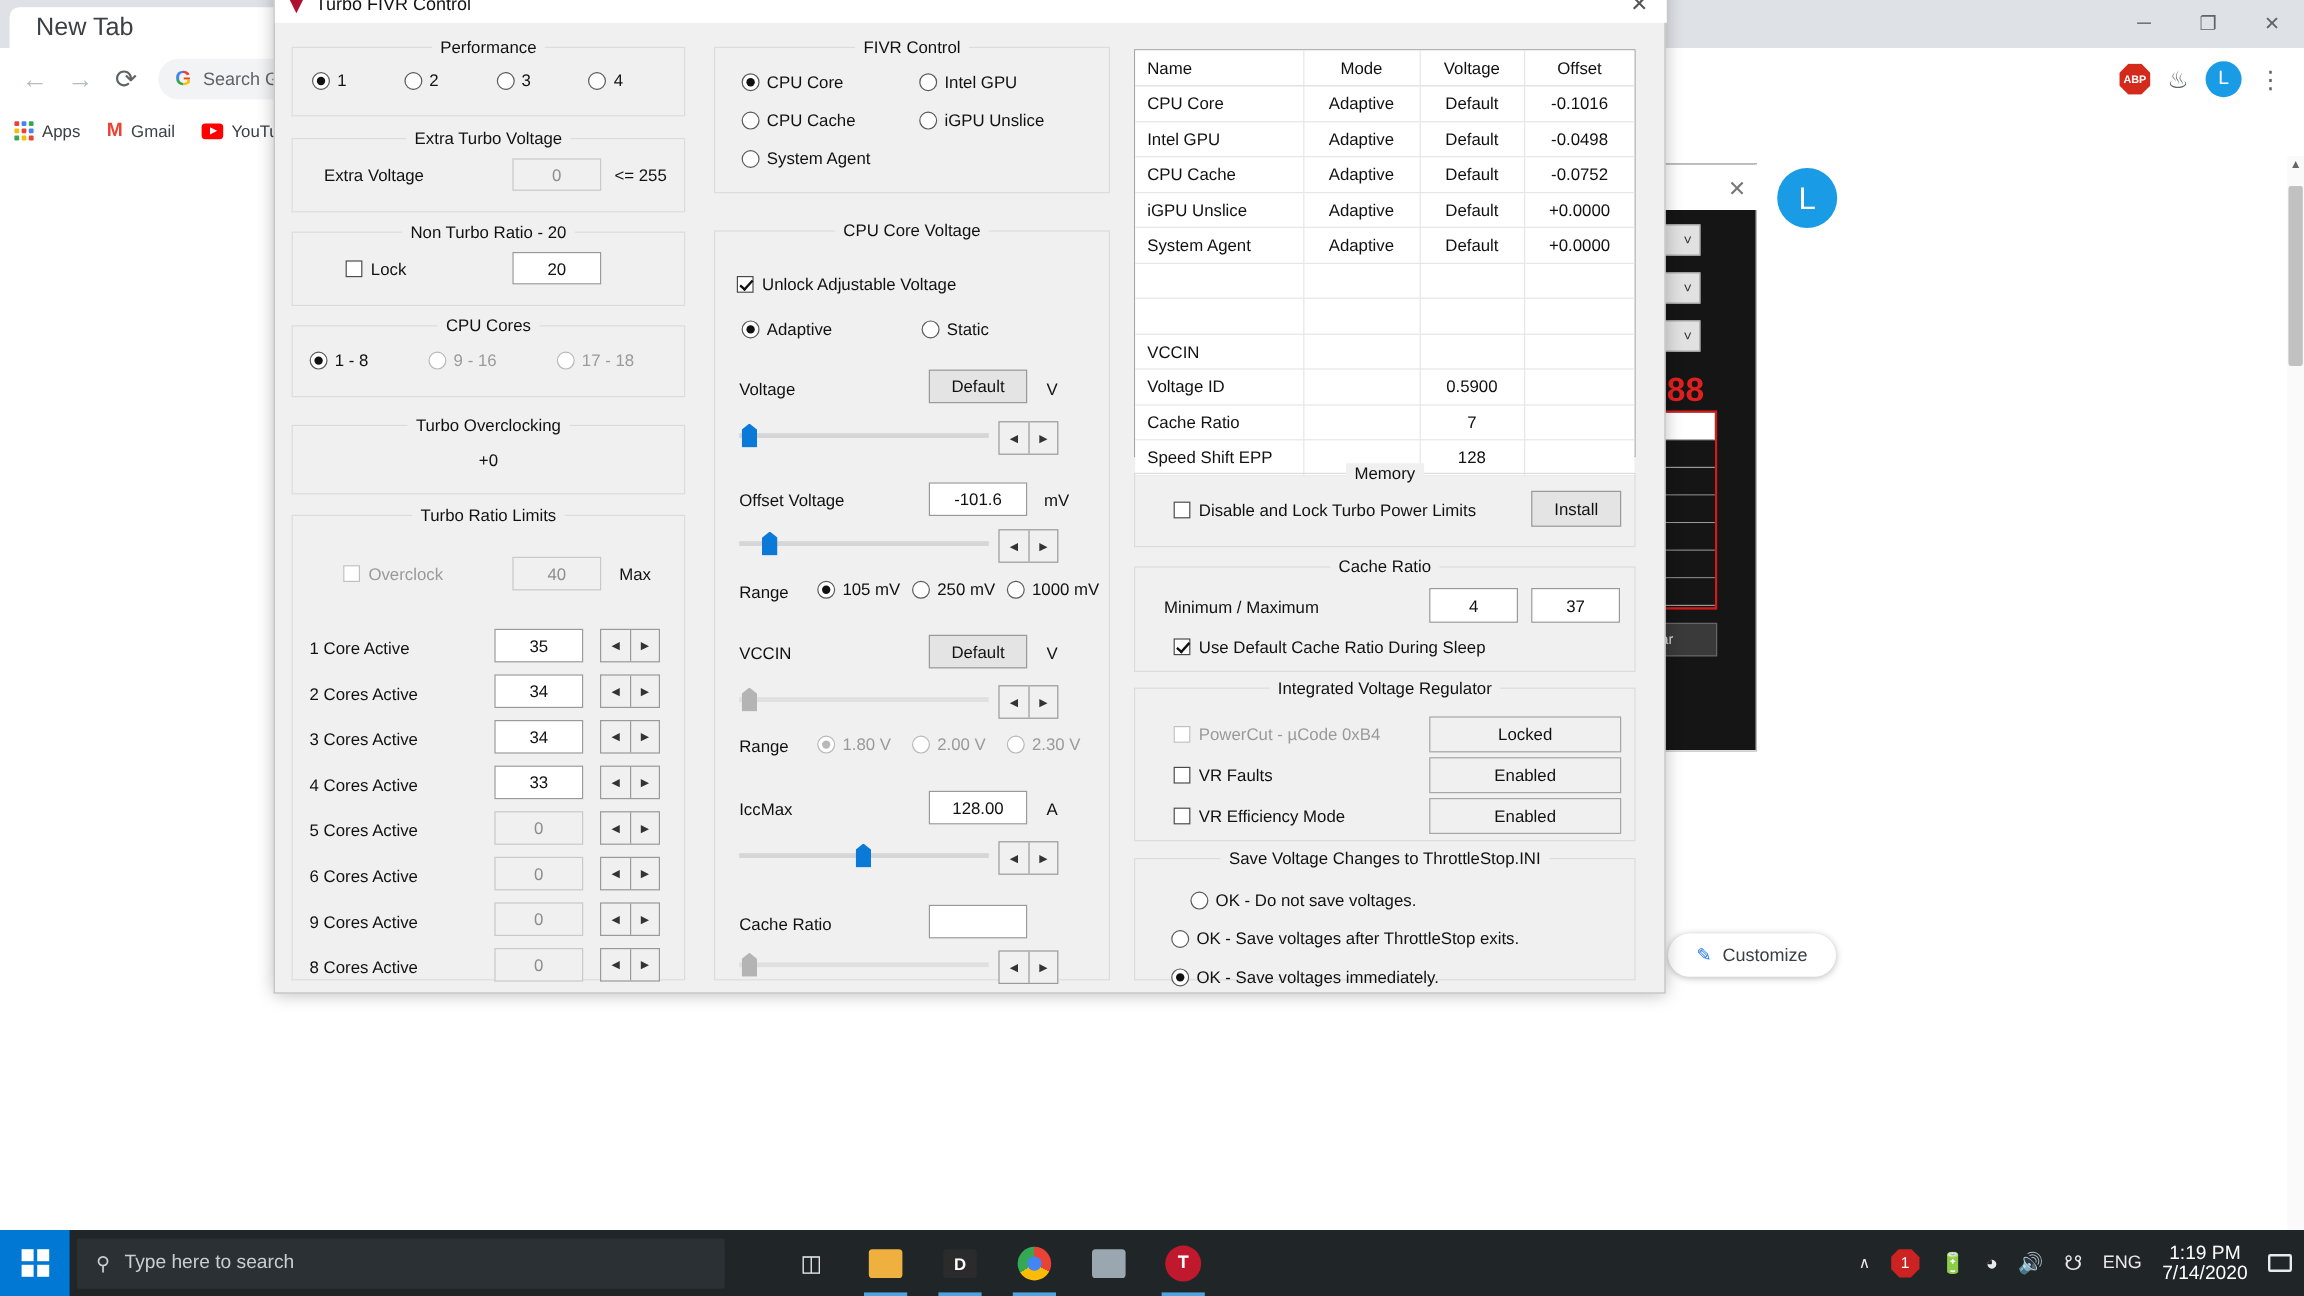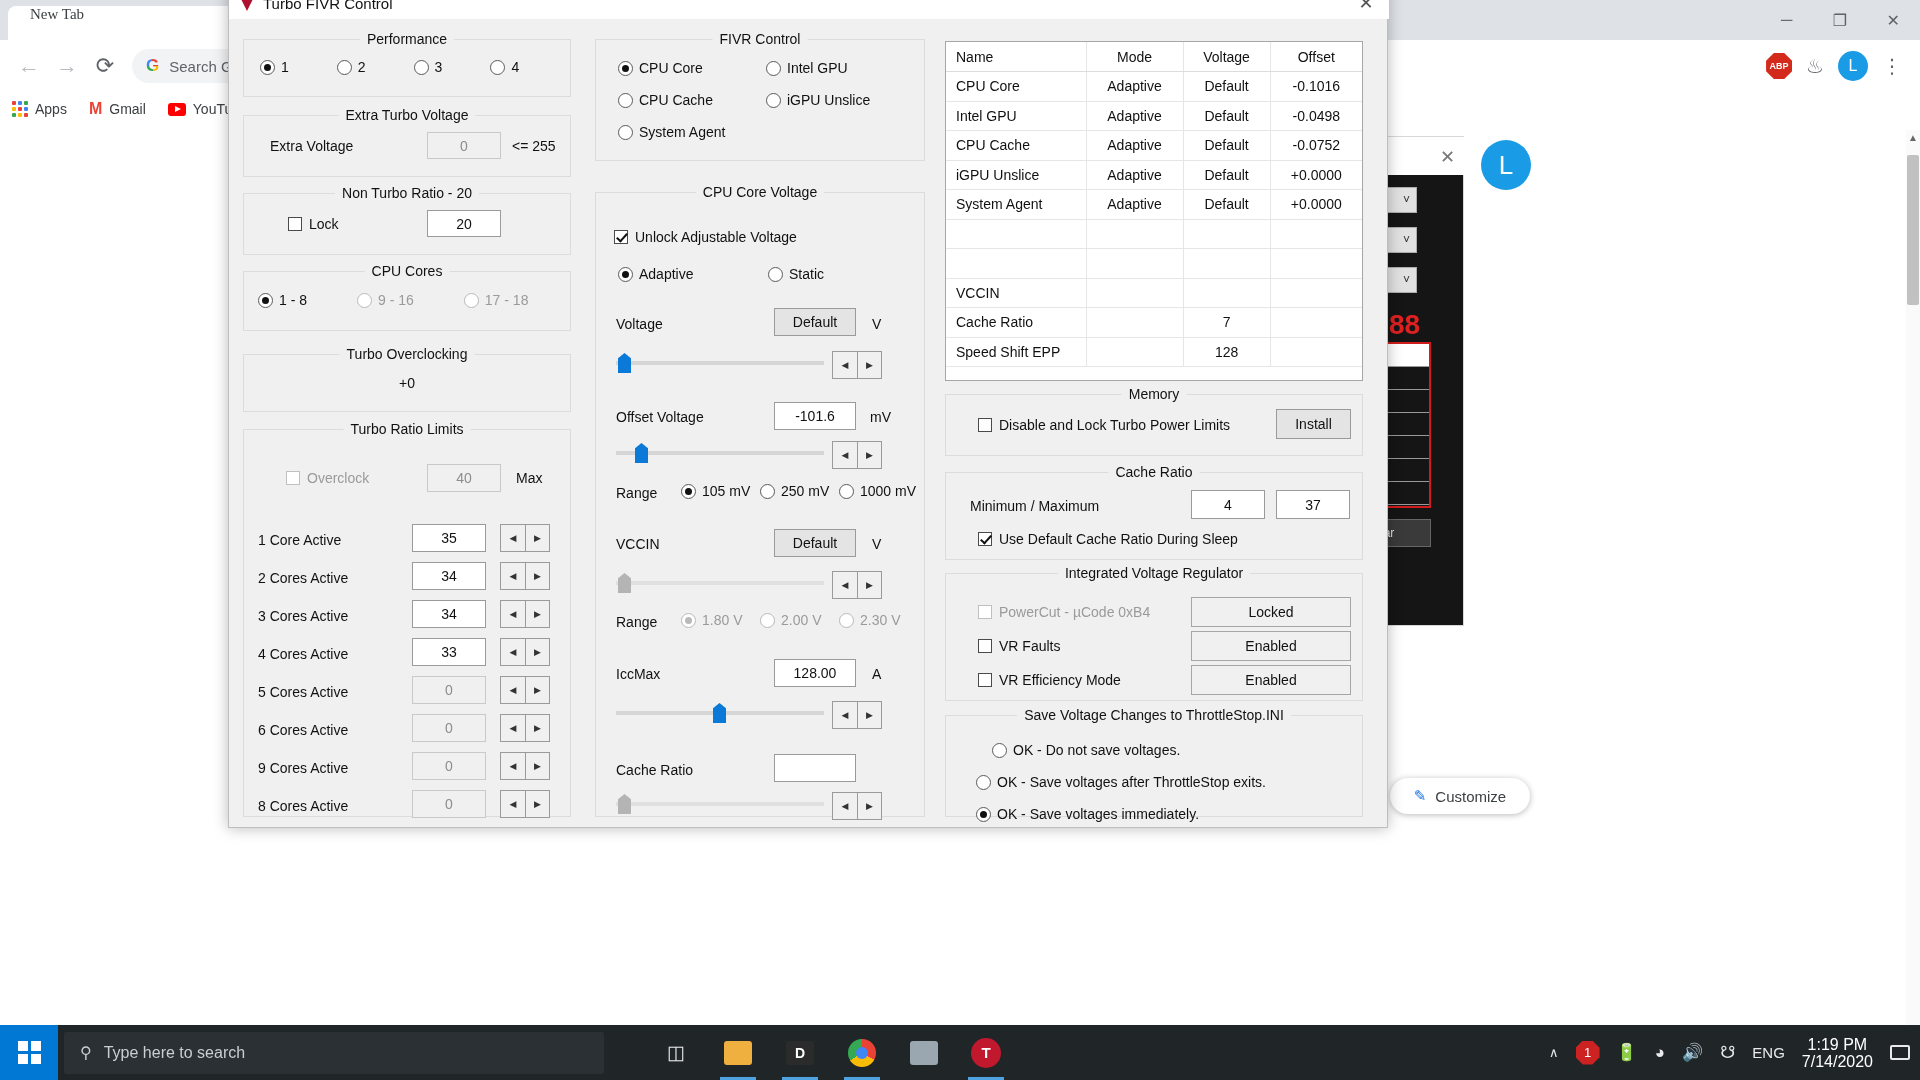--- a/index.html
+++ b/index.html
@@ -17,22 +17,22 @@
     position: absolute; left: 0; top: 0; width: 1920px; height: 1025px;
     background: #ffffff;
   }
   .br-tabstrip {
     position: absolute; left: 0; top: 0; width: 1920px; height: 40px;
     background: #dee1e6;
   }
   .br-tab {
     position: absolute; left: 8px; top: 6px; width: 240px; height: 34px;
     background: #fff; border-radius: 8px 8px 0 0;
-    display: flex; align-items: flex-start; padding-left: 22px;
-    font-size: 15px; color: #3c4043; font-family: Liberation Serif, serif;
+    display: flex; align-items: center; padding-left: 22px;
+    font-size: 21px; color: #3c4043;
   }
   .br-winctrl {
     position: absolute; right: 0; top: 0; height: 40px; width: 160px;
     display: flex; align-items: center; justify-content: space-around;
   }
   .br-winbtn { width: 46px; height: 40px; display:flex; align-items:center; justify-content:center; color:#5f6368; }
   .br-toolbar {
     position: absolute; left: 0; top: 40px; width: 1920px; height: 52px;
     background: #ffffff; display: flex; align-items: center; padding: 0 10px;
   }
@@ -645,20 +645,26 @@
                 <td class="c-volt"></td>
                 <td class="c-off"></td>
               </tr>
           <tr>
                 <td class="c-name">VCCIN</td>
                 <td class="c-mode"></td>
                 <td class="c-volt"></td>
                 <td class="c-off"></td>
               </tr>
           <tr>
+                <td class="c-name">Voltage ID</td>
+                <td class="c-mode"></td>
+                <td class="c-volt">0.5900</td>
+                <td class="c-off"></td>
+              </tr>
+          <tr>
                 <td class="c-name">Cache Ratio</td>
                 <td class="c-mode"></td>
                 <td class="c-volt">7</td>
                 <td class="c-off"></td>
               </tr>
           <tr>
                 <td class="c-name">Speed Shift EPP</td>
                 <td class="c-mode"></td>
                 <td class="c-volt">128</td>
                 <td class="c-off"></td>

